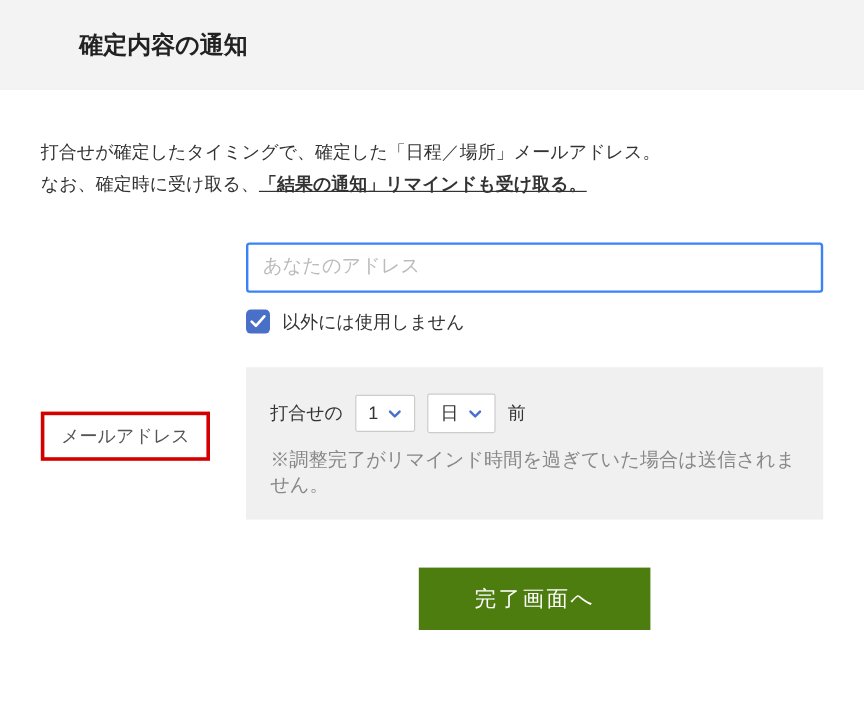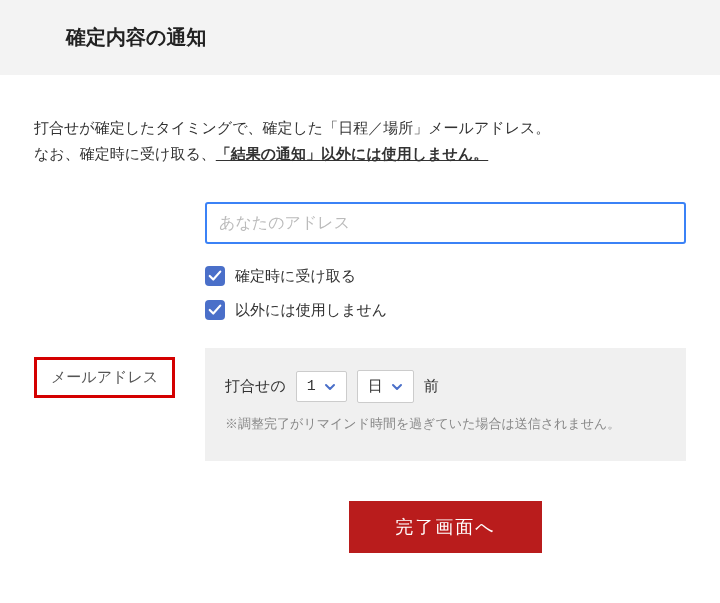--- a/index.html
+++ b/index.html
@@ -10,54 +10,46 @@
 .desc { font-size: 15px; color: #333; line-height: 1.7; margin-bottom: 36px; }
 .desc .underline { text-decoration: underline; font-weight: bold; }
 .form-row { display: flex; align-items: center; gap: 30px; }
 .label-box { border: 3px solid #d40000; padding: 8px 14px; font-size: 15px; color: #555; }
 .form-body { flex: 1; }
 .email-input { width: 100%; border: 2px solid #3b82f6; border-radius: 3px; padding: 10px 12px; font-size: 16px; color: #333; }
 .email-input::placeholder { color: #bbb; }
 .checkbox-row { display: flex; align-items: center; gap: 10px; margin-top: 22px; font-size: 15px; color: #333; }
 .checkbox { width: 20px; height: 20px; background: #4a6fc9; border-radius: 4px; display: flex; align-items: center; justify-content: center; cursor: pointer; }
 .checkbox svg { width: 14px; height: 14px; }
-.remind-box { background: #f0f0f0; margin-top: 28px; padding: 22px 20px 28px 20px; font-family: Liberation Mono, monospace; }
+.remind-box { background: #f0f0f0; margin-top: 28px; padding: 22px 20px 18px 20px; }
 .remind-controls { display: flex; align-items: center; gap: 10px; font-size: 15px; color: #333; }
 .select-box { display: inline-flex; align-items: center; gap: 8px; border: 1px solid #ccc; background: #fff; padding: 6px 10px; border-radius: 2px; cursor: pointer; font-size: 15px; color: #333; }
 .chevron { width: 12px; height: 12px; }
-.remind-note { font-size: 13px; color: #888; margin-top: 12px; }
+.remind-note { font-size: 16px; color: #888; margin-top: 12px; }
 .submit-row { text-align: center; margin-top: 40px; }
-.submit-btn { background: #b91c1c; color: #fff; border: none; padding: 14px 46px; font-size: 18px; cursor: pointer; letter-spacing: 2px; }
+.submit-btn { background: #4d7c0f; color: #fff; border: none; padding: 14px 46px; font-size: 18px; cursor: pointer; letter-spacing: 2px; }
 </style>
 </head>
 <body>
 
 <div class="header">
   <h1>確定内容の通知</h1>
 </div>
 
 <div class="content">
   <div class="desc">
     <span>打合せが確定したタイミングで、確定した「日程／場所」メールアドレス。</span><br>
-    <span>なお、確定時に受け取る、</span><span class="underline">「結果の通知」以外には使用しません。</span>
+    <span>なお、確定時に受け取る、</span><span class="underline">「結果の通知」リマインドも受け取る。</span>
   </div>
 
   <div class="form-row">
     <div class="label-box">メールアドレス</div>
     <div class="form-body">
       <input type="text" class="email-input" placeholder="あなたのアドレス" style="">
 
-      <div class="checkbox-row">
-        <div class="checkbox">
-          <svg viewBox="0 0 16 16">
-              <path d="M2 8 L6 12 L14 3" stroke="#fff" stroke-width="2.5" fill="none" stroke-linecap="round" stroke-linejoin="round"></path>
-            </svg>
-        </div>
-        <span>確定時に受け取る</span>
-      </div>
 
       <div class="checkbox-row" style="margin-top:14px;">
         <div class="checkbox">
           <svg viewBox="0 0 16 16">
               <path d="M2 8 L6 12 L14 3" stroke="#fff" stroke-width="2.5" fill="none" stroke-linecap="round" stroke-linejoin="round"></path>
             </svg>
         </div>
         <span>以外には使用しません</span>
       </div>
 

